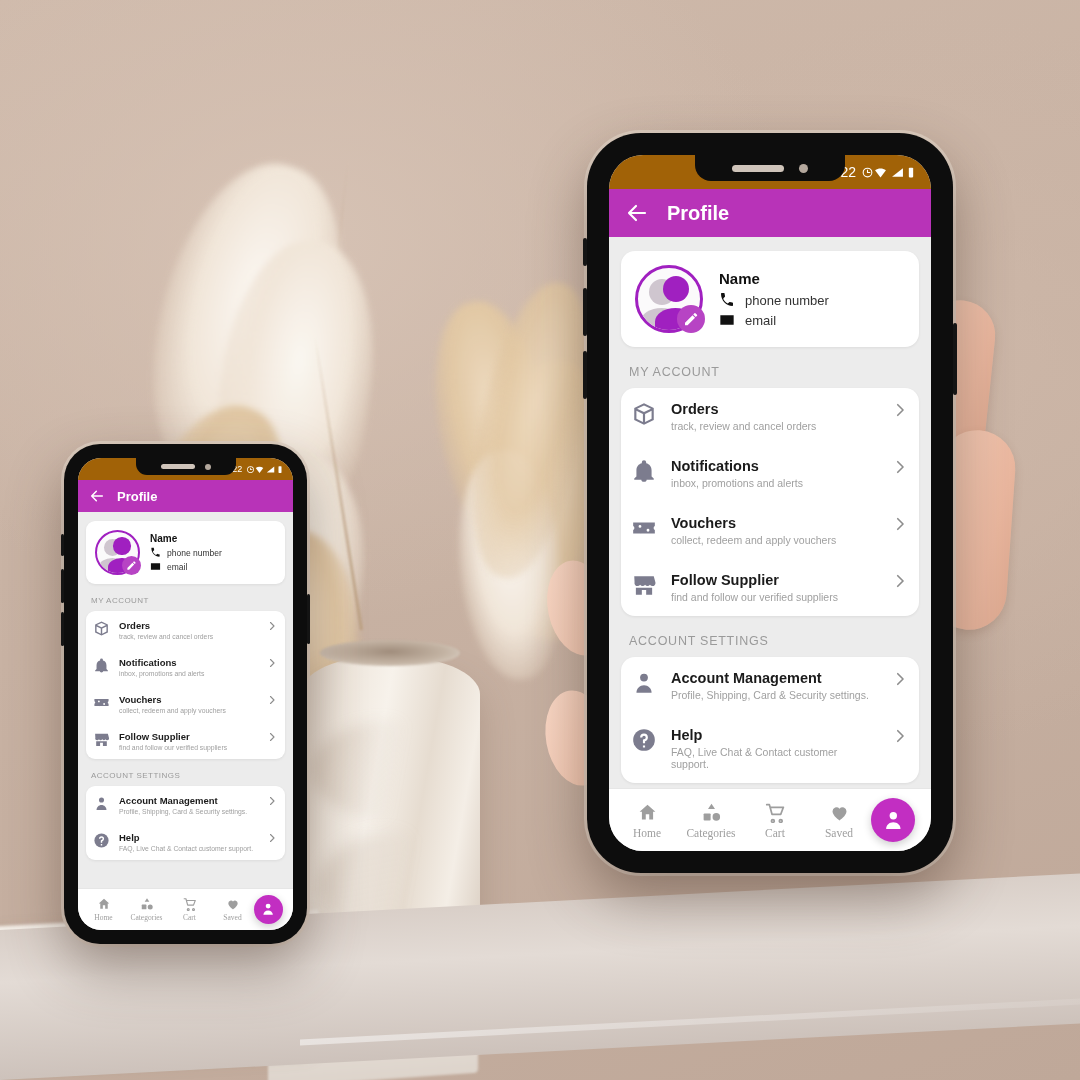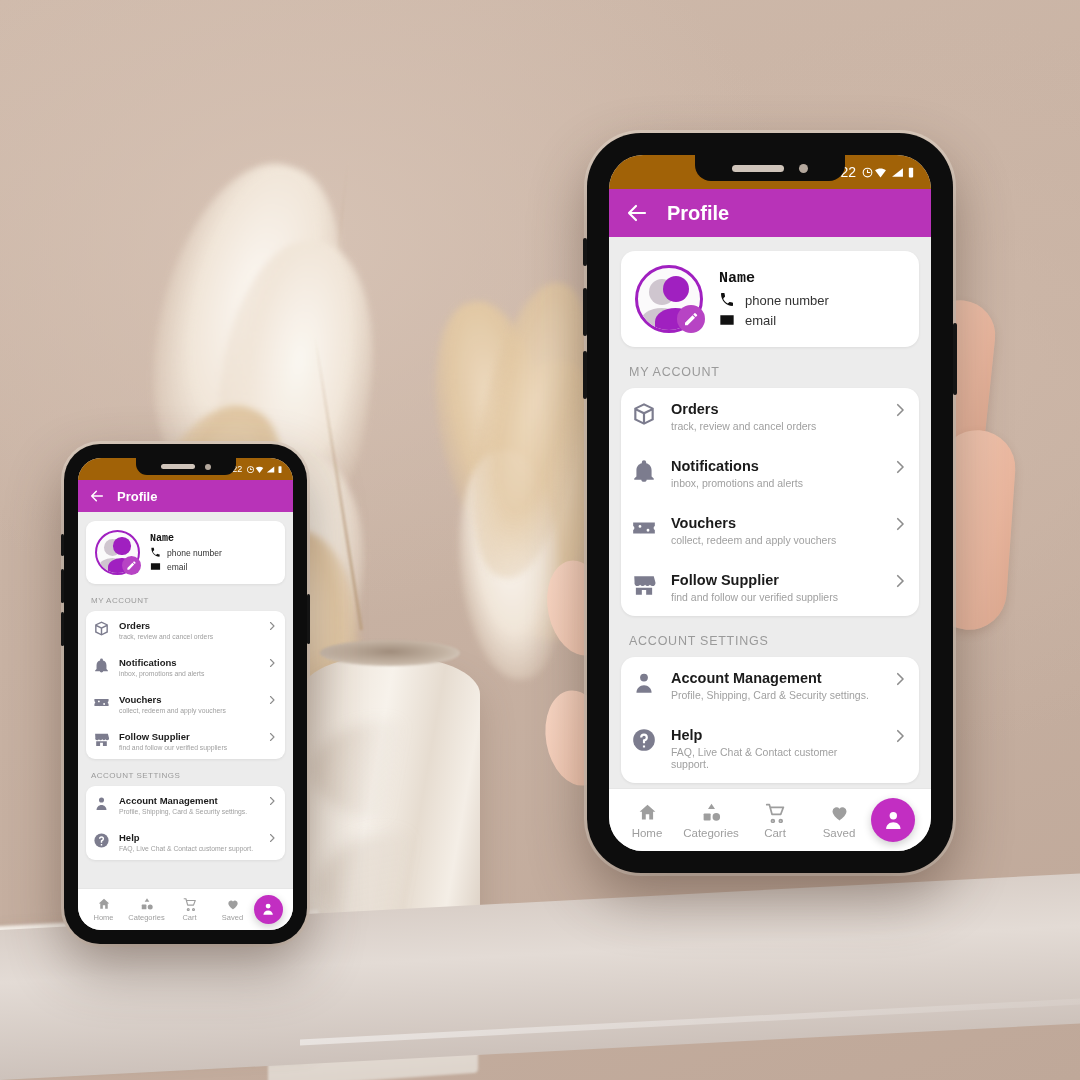--- a/index.html
+++ b/index.html
@@ -134,39 +134,39 @@
     box-shadow:inset 0 0 0 100px rgba(240,235,240,.25);
   }
   .av-head{position:absolute;border-radius:50%;background:#a020c0;}
   .av-head.back{background:#cfc6cf;}
   .av-body{position:absolute;border-radius:50% 50% 0 0;background:#a020c0;}
   .av-body.back{background:#cfc6cf;}
   .edit-badge{
     position:absolute;border-radius:50%;background:#b744c4;
     display:flex;align-items:center;justify-content:center;color:#fff;
   }
-  .pname{font-weight:700;color:#111;font-family:Liberation Mono, monospace;}
+  .pname{font-weight:700;color:#111;}
   .prow{display:flex;align-items:center;}
   .prow .txt{color:#333;}
 
   .sec-title{color:#9a9a9a;letter-spacing:.06em;}
 
   .list-row{display:flex;align-items:flex-start;position:relative;}
   .li-icon{flex:none;color:#7c7c8e;display:flex;align-items:center;justify-content:center;}
   .li-text{flex:1;min-width:0;}
   .li-title{font-weight:700;color:#1b1b1b;}
   .li-sub{color:#a0a0a0;}
   .chev{flex:none;color:#8d8d8d;}
 
   .navbar{
     position:absolute;left:0;right:0;bottom:0;background:#fff;
     display:flex;align-items:center;border-top:1px solid #e6e6e6;
   }
   .navitem{flex:1;display:flex;flex-direction:column;align-items:center;color:#9e9e9e;}
-  .navitem .nlabel{color:#9e9e9e;}
+  .navitem .nlabel{color:#9e9e9e;font-family:Liberation Serif, serif;}
   .fab{
     border-radius:50%;background:#c22ec2;color:#fff;
     display:flex;align-items:center;justify-content:center;flex:none;
     box-shadow:0 3px 8px rgba(0,0,0,.2);
   }
   .homebar{
     position:absolute;left:50%;transform:translateX(-50%);
     background:#fff;border-radius:4px;
   }
 

